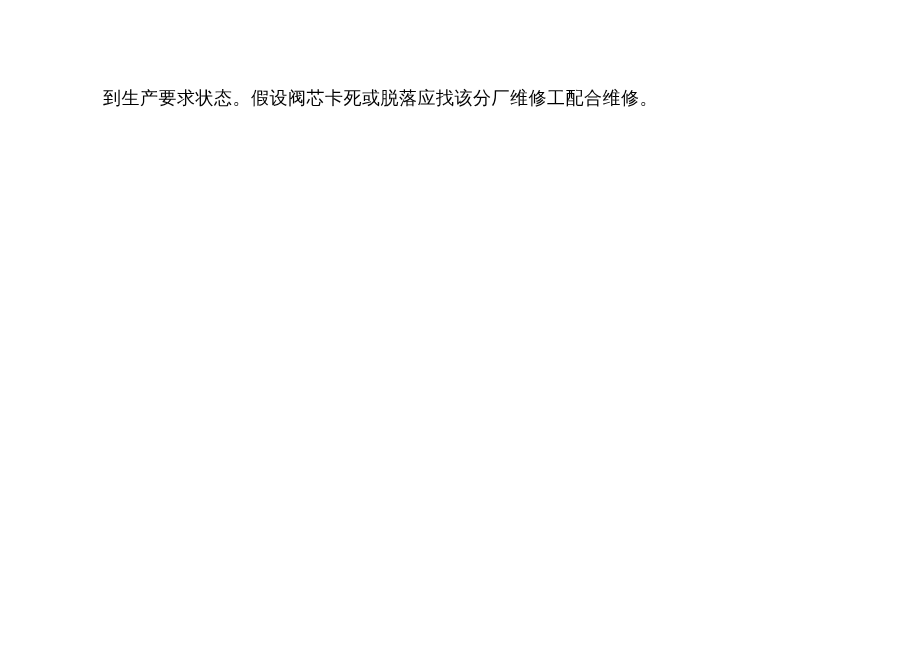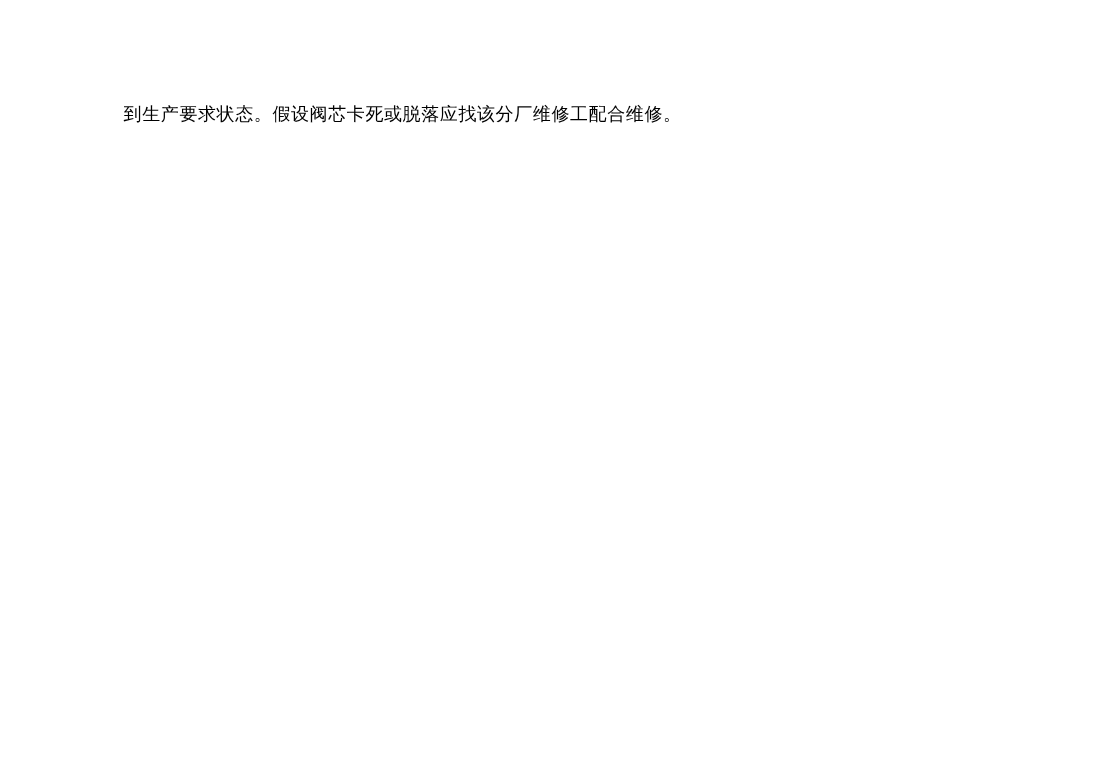--- a/index.html
+++ b/index.html
@@ -16,21 +16,21 @@
     }
     .page {
       width: 100%;
       height: 100%;
       position: relative;
     }
     .body-text {
       position: absolute;
       top: 85px;
       left: 103px;
-      font-size: 15px;
+      font-size: 18px;
       color: #000000;
       letter-spacing: 0.5px;
       line-height: 1.5;
     }
   </style>
 </head>
 <body>
 
 <div class="page">
   <div class="body-text">到生产要求状态。假设阀芯卡死或脱落应找该分厂维修工配合维修。</div>

